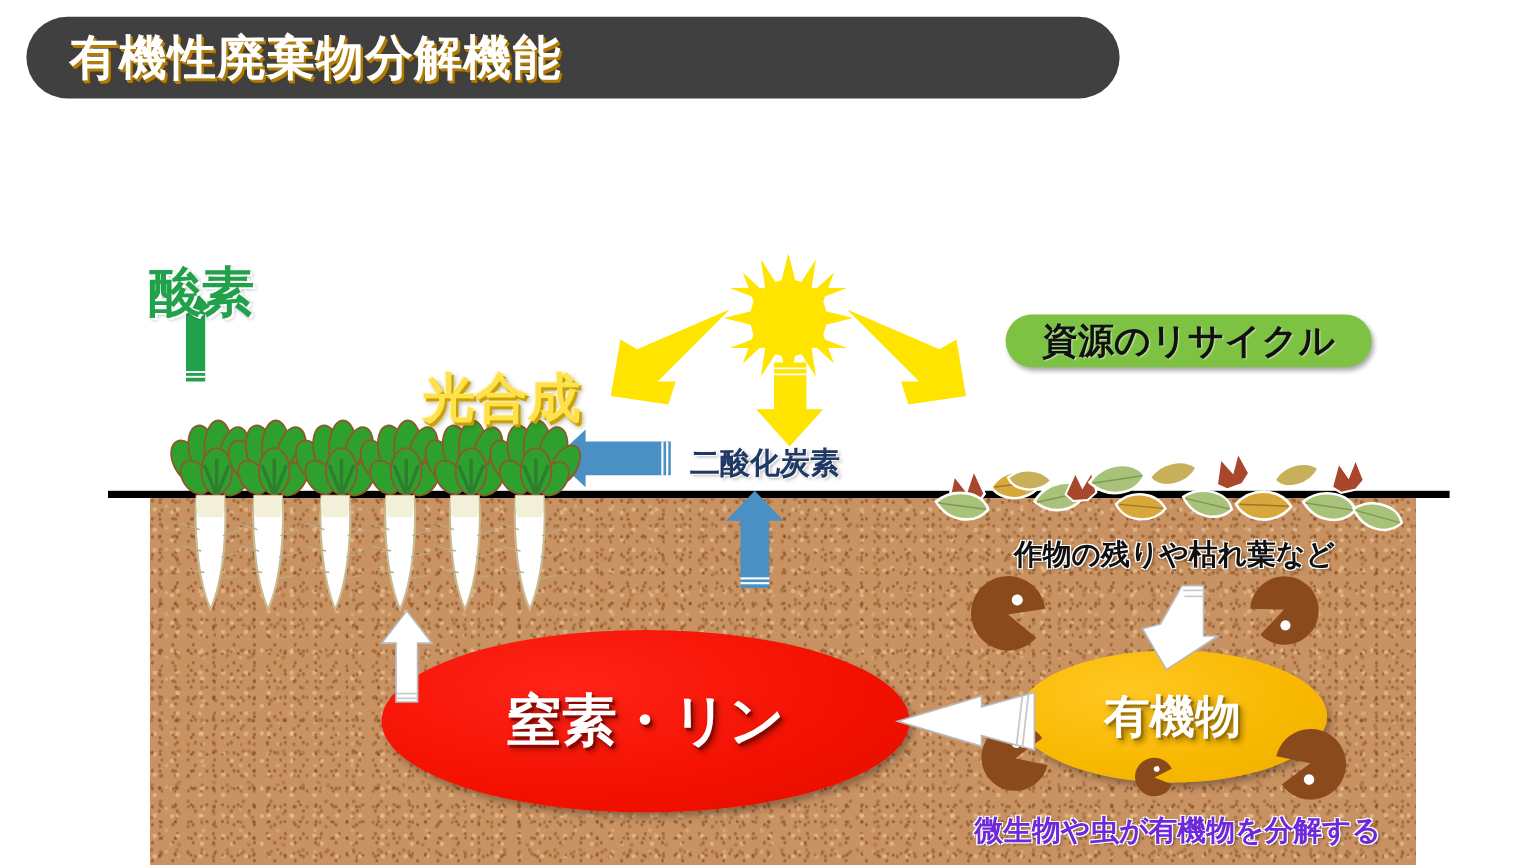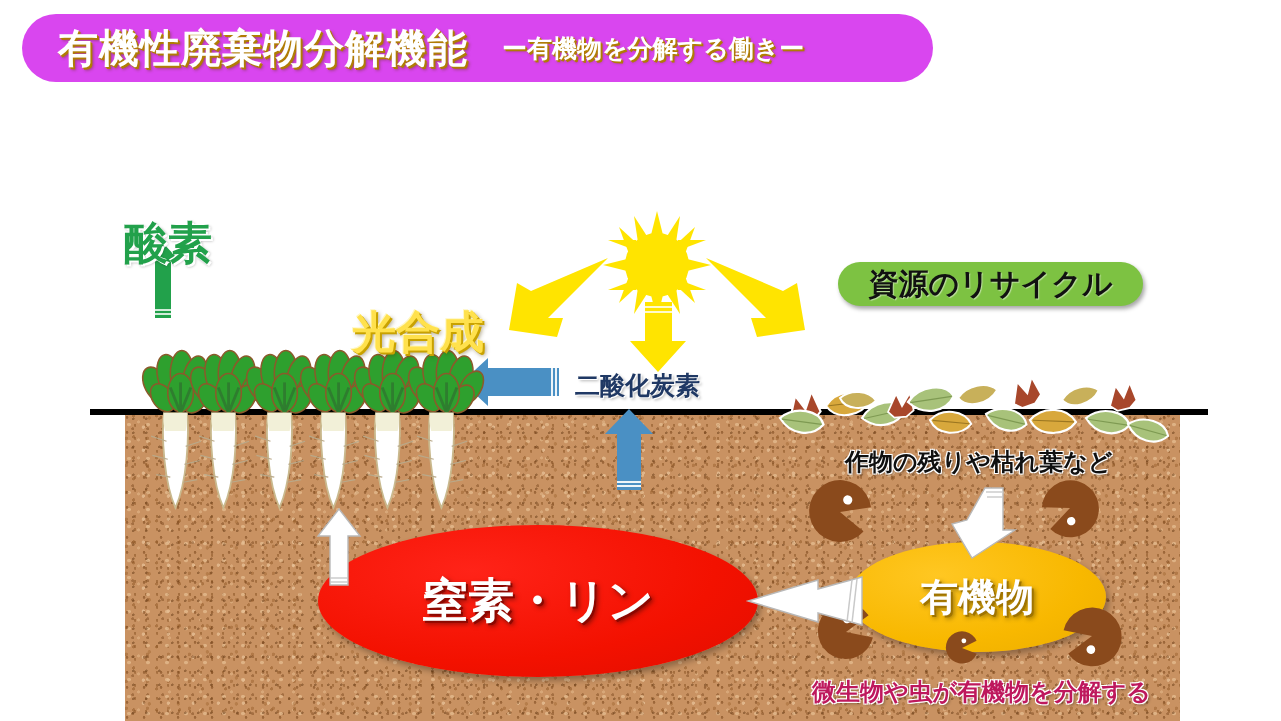--- a/index.html
+++ b/index.html
@@ -9,21 +9,21 @@
     background:#ffffff;
     font-family:"Liberation Sans","DejaVu Sans",sans-serif;
     overflow:hidden;
     position:relative;
   }
   #stage{position:absolute;left:0;top:0;width:1281px;height:721px;overflow:hidden;}
 
   
   .title-pill{
     position:absolute;left:22px;top:14px;width:911px;height:68px;
-    background:#d946ef;
+    background:#404040;
     border-radius:34px;
     display:flex;align-items:center;
   }
   .title-main{
     font-size:40px;font-weight:bold;color:#ffffff;
     letter-spacing:1px;margin-left:36px;
     text-shadow:2px 2px 0 #b07c05, 1px 1px 0 #c98c07, 3px 3px 3px rgba(90,60,0,.45);
     white-space:nowrap;
   }
   .title-sub{
@@ -68,21 +68,21 @@
   .lbl{position:absolute;white-space:nowrap;font-weight:bold;}
 
   .lbl-oxygen{left:124px;top:214px;font-size:44px;color:#22A14B;
     text-shadow:2px 2px 0 #ffffff,-1px -1px 0 #ffffff,2px 2px 3px rgba(0,0,0,.35);}
   .lbl-photo{left:352px;top:303px;font-size:44px;color:#FFE14D;
     text-shadow:2px 2px 0 #c9a200,-1px -1px 0 #fff7c0,3px 3px 4px rgba(80,60,0,.45);}
   .lbl-co2{left:575px;top:369px;font-size:25px;color:#1F3864;
     text-shadow:1px 1px 0 #ffffff,2px 2px 3px rgba(0,0,0,.3);}
   .lbl-residue{left:845px;top:446px;font-size:24px;color:#101010;
     text-shadow:1px 1px 0 #ffffff,-1px -1px 0 #ffffff,1px -1px 0 #ffffff,-1px 1px 0 #ffffff,2px 2px 3px rgba(0,0,0,.35);}
-  .lbl-microbe{left:812px;top:676px;font-size:24px;color:#be185d;
+  .lbl-microbe{left:812px;top:676px;font-size:24px;color:#6d28d9;
     text-shadow:1px 1px 0 #ffffff,-1px -1px 0 #ffffff,1px -1px 0 #ffffff,-1px 1px 0 #ffffff,2px 2px 3px rgba(0,0,0,.35);}
 
   
   .recycle-badge{
     position:absolute;left:838px;top:262px;width:305px;height:44px;
     background:#7DC242;border-radius:28px;
     display:flex;align-items:center;justify-content:center;
     box-shadow:2px 3px 4px rgba(0,0,0,.35);
   }
   .recycle-badge span{font-size:30px;font-weight:bold;color:#111111;
@@ -108,21 +108,20 @@
   
   .svg-layer{position:absolute;left:0;top:0;width:1281px;height:721px;pointer-events:none;}
 </style>
 </head>
 <body>
 
 <div id="stage">
 
   <div class="title-pill">
     <div class="title-main">有機性廃棄物分解機能</div>
-    <div class="title-sub">ー有機物を分解する働きー</div>
   </div>
 
 
   <div class="soil"></div>
   <div class="ground-line"></div>
 
   <div class="ellipse ellipse-n">
     <span>窒素・リン</span>
   </div>
   <div class="ellipse ellipse-o">

